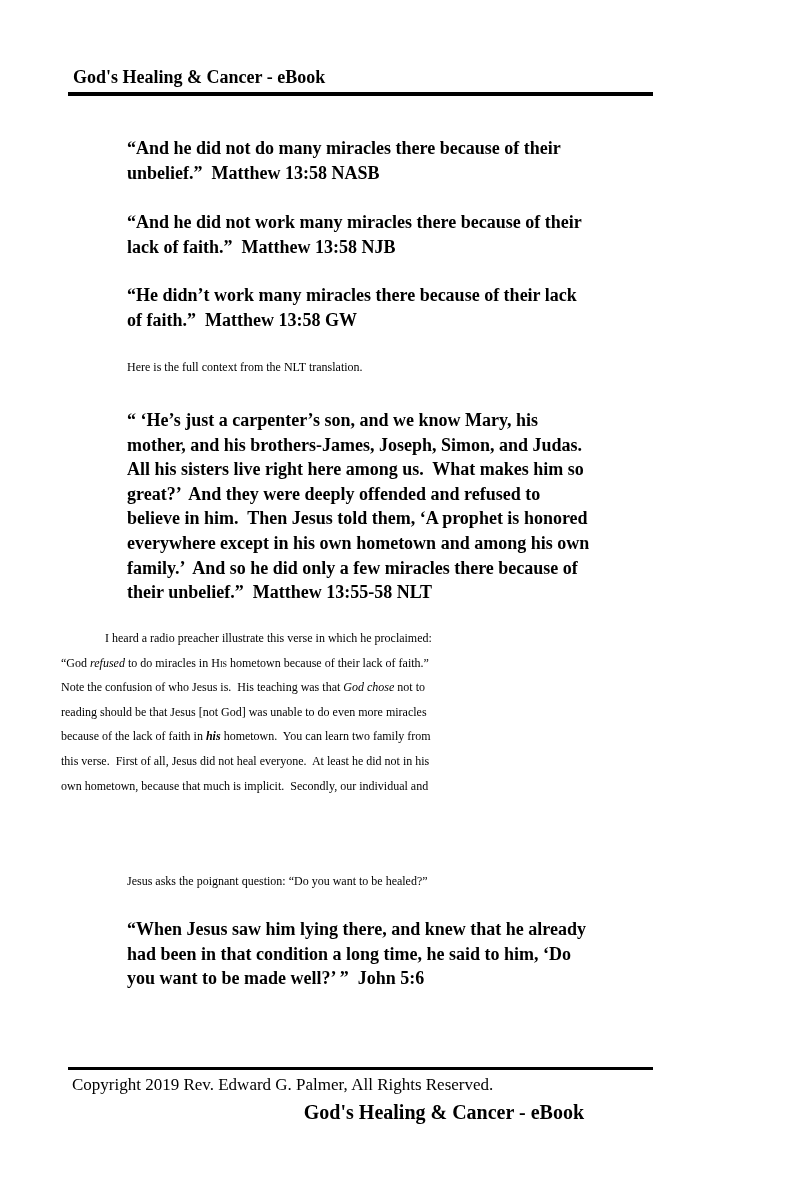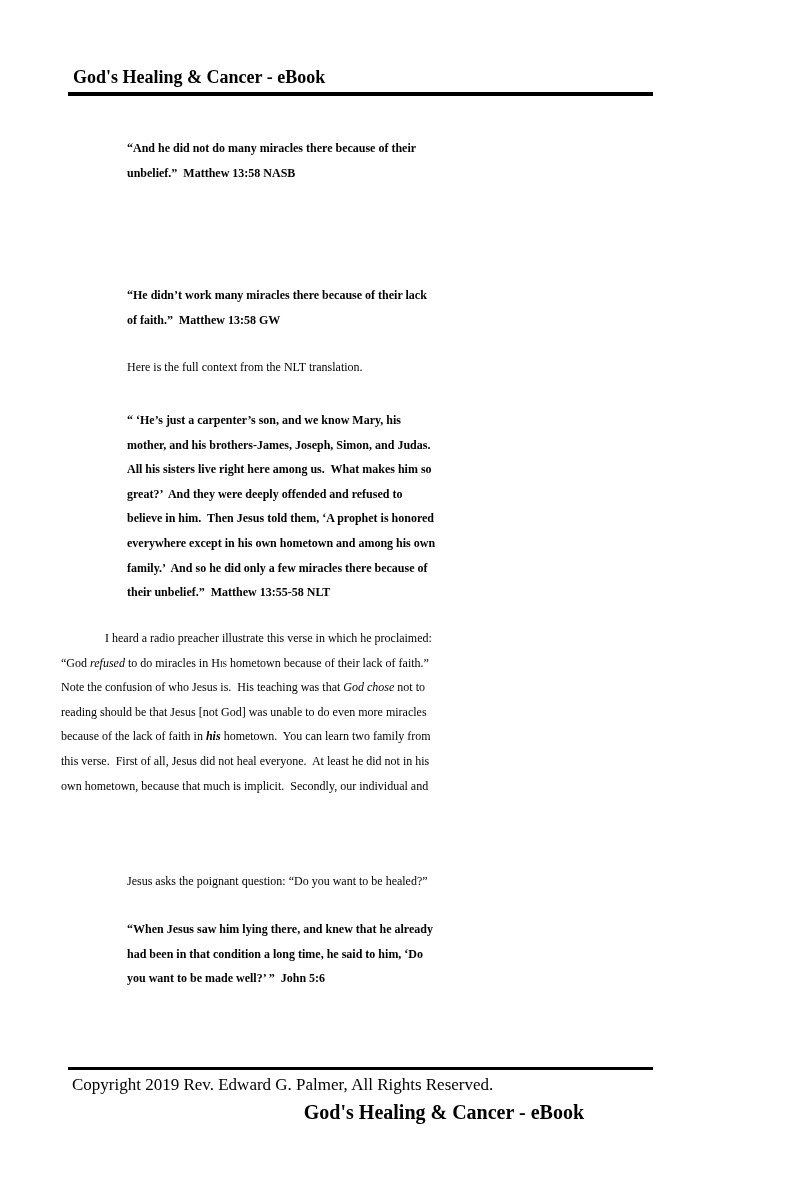--- a/index.html
+++ b/index.html
@@ -22,21 +22,21 @@
   }
   .header-rule {
     position:absolute; top:92px; left:68px; width:665px; height:4px;
     background:#000;
   }
 
   .line { white-space:pre; }
 
   .quote {
     position:absolute; left:127px;
-    font-weight:bold; font-size:12px; line-height:24.6px;
+    font-weight:bold; font-size:18px; line-height:24.6px;
   }
   .plainline {
     position:absolute; left:127px;
     font-size:12px; line-height:24.6px; white-space:pre;font-family:Liberation Serif, serif;
   }
   .body-par {
     position:absolute; left:61px;
     font-size:12px; line-height:24.6px;
   }
   .body-par .line:first-child { text-indent:44px; }
@@ -77,20 +77,24 @@
   <div class="page-number">40</div>
 
   <div class="header-title">God's Healing &amp; Cancer - eBook</div>
   <div class="header-rule"></div>
 
   <div class="quote q-nasb">
       <div class="line">“And he did not do many miracles there because of their</div>
       <div class="line">unbelief.”  Matthew 13:58 NASB</div>
     </div>
 
+  <div class="quote q-njb">
+      <div class="line">“And he did not work many miracles there because of their</div>
+      <div class="line">lack of faith.”  Matthew 13:58 NJB</div>
+    </div>
 
   <div class="quote q-gw">
       <div class="line">“He didn’t work many miracles there because of their lack</div>
       <div class="line">of faith.”  Matthew 13:58 GW</div>
     </div>
 
   <div class="plainline intro-line">Here is the full context from the NLT translation.</div>
 
   <div class="quote q-nlt">
       <div class="line">“ ‘He’s just a carpenter’s son, and we know Mary, his</div>

